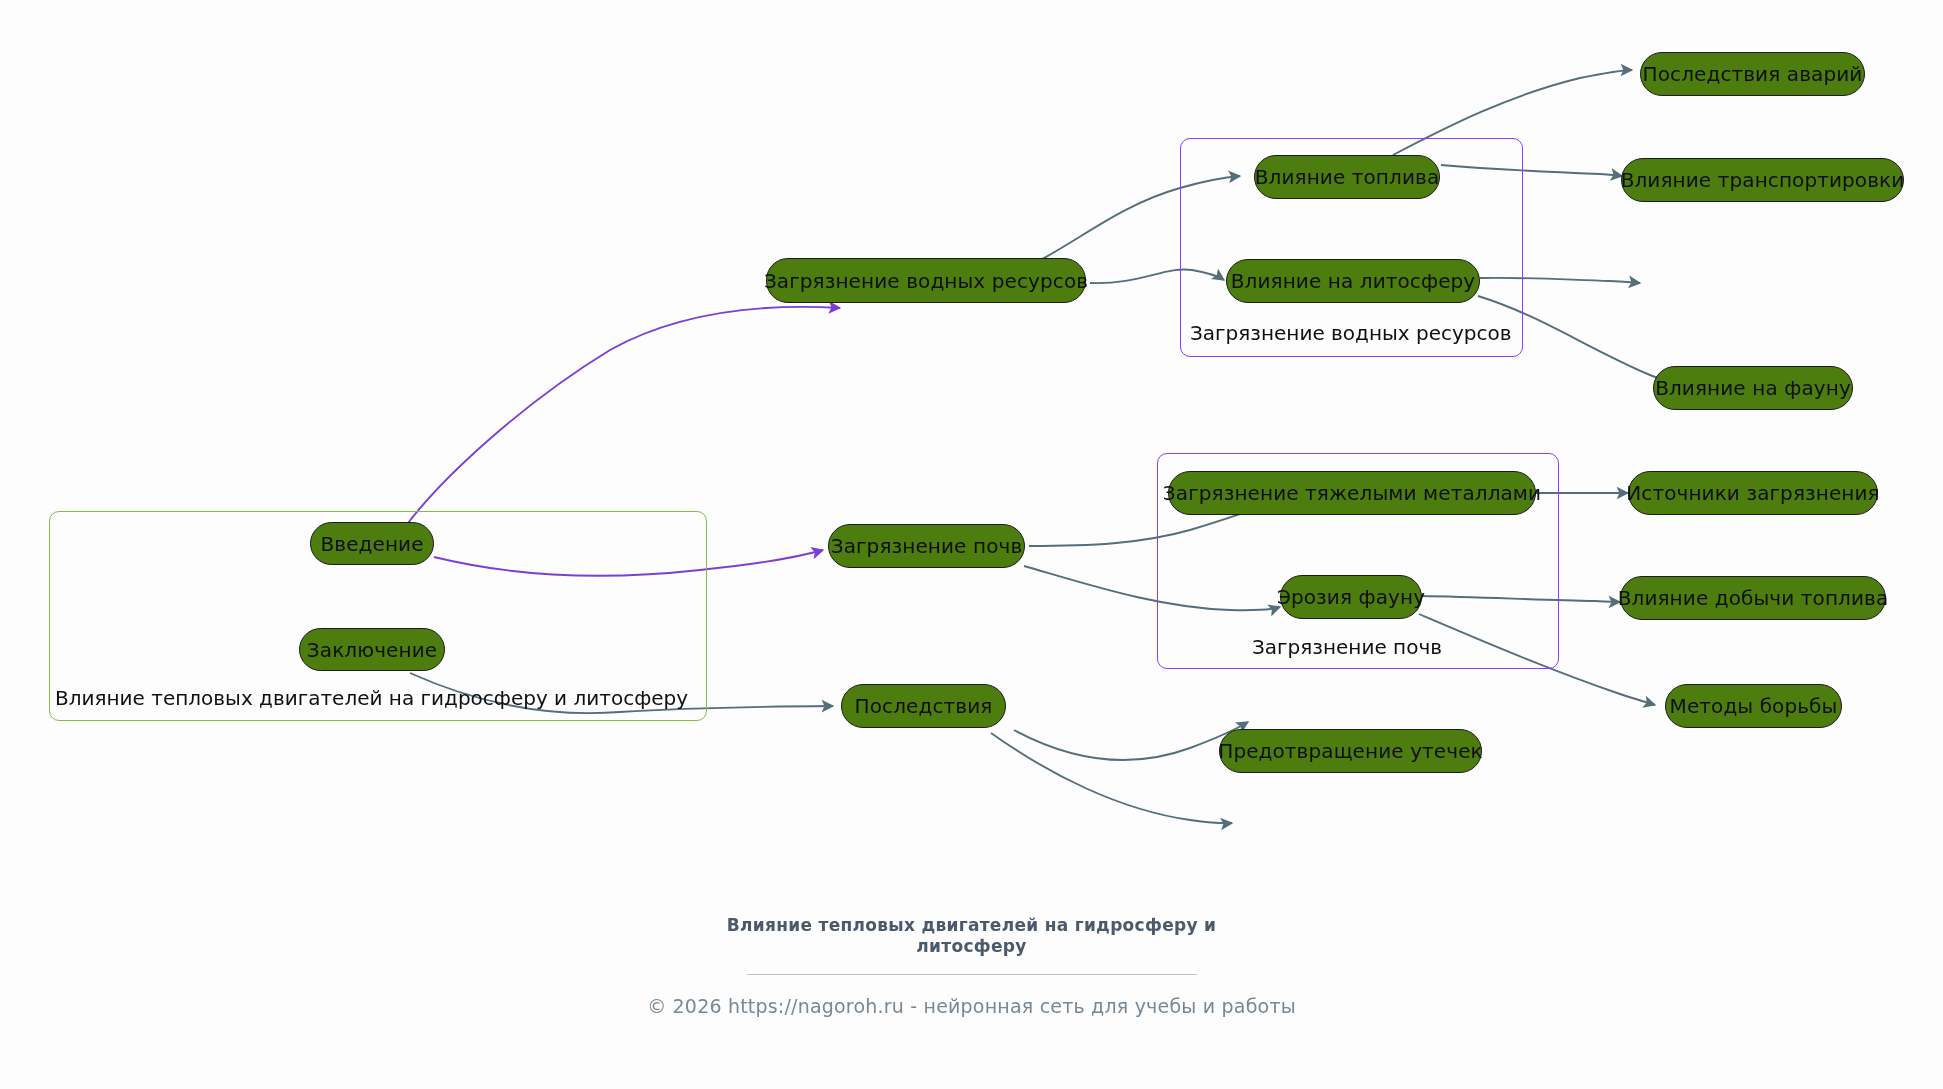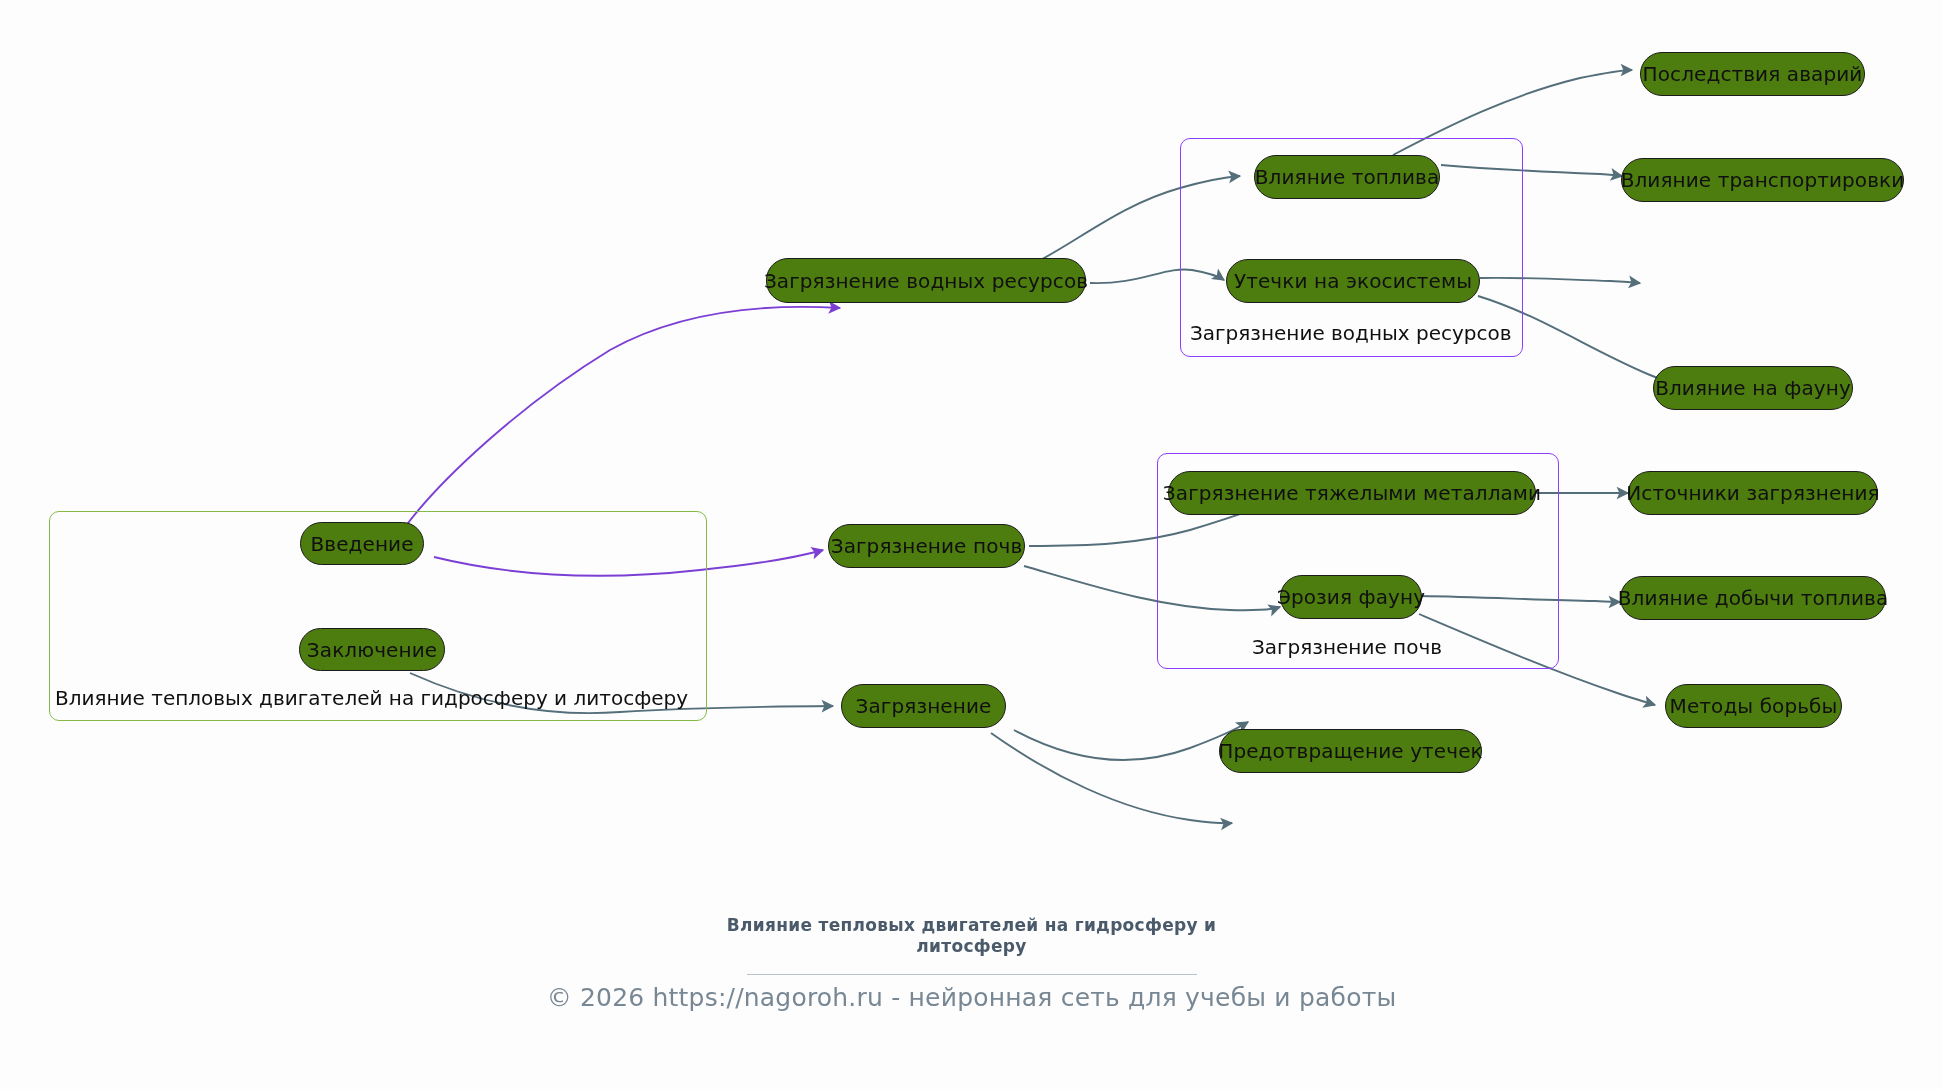--- a/index.html
+++ b/index.html
@@ -75,22 +75,22 @@
     line-height: 1.25;
     letter-spacing: 0.3px;
   }
   .footer-rule {
     width: 450px;
     height: 0;
     border-top: 1.5px solid #b9c2cc;
     margin: 16px auto 0 auto;
   }
   .footer-credit {
-    margin-top: 8px;
-    font-size: 25px;
+    margin-top: 20px;
+    font-size: 19px;
     color: #788794;
     letter-spacing: 0.2px;
   }
 </style>
 </head>
 <body>
 
 <div id="canvas">
 
   <div class="cluster green" style="left:49px; top:511px; width:658px; height:210px;"></div>
@@ -141,33 +141,33 @@
       <path d="M 1419,614 C 1480,640 1550,670 1620,694 Q 1645,702 1655,705" stroke="#546e7a" marker-end="url(#ah-gray)"></path>
 
       <path d="M 410,673 C 470,700 540,718 620,712 Q 700,707 833,706" stroke="#546e7a" marker-end="url(#ah-gray)"></path>
 
       <path d="M 1014,730 C 1070,760 1130,770 1190,748 Q 1230,733 1248,722" stroke="#546e7a" marker-end="url(#ah-gray)"></path>
 
       <path d="M 991,733 C 1050,775 1120,810 1190,820 Q 1220,824 1232,823" stroke="#546e7a" marker-end="url(#ah-gray)"></path>
     </g>
   </svg>
 
-  <div class="node" style="left:300px; top:522px; width:124px; height:43px;">Введение</div>
+  <div class="node" style="left:310px; top:522px; width:124px; height:43px;">Введение</div>
 
   <div class="node" style="left:299px; top:628px; width:146px; height:43px;">Заключение</div>
 
   <div class="node" style="left:766px; top:258px; width:320px; height:45px;">Загрязнение водных ресурсов</div>
 
   <div class="node" style="left:828px; top:524px; width:197px; height:44px;">Загрязнение почв</div>
 
-  <div class="node" style="left:841px; top:684px; width:165px; height:44px;">Загрязнение</div>
+  <div class="node" style="left:841px; top:684px; width:165px; height:44px;">Последствия</div>
 
   <div class="node" style="left:1254px; top:155px; width:186px; height:44px;">Влияние топлива</div>
 
-  <div class="node" style="left:1226px; top:259px; width:254px; height:44px;">Утечки на экосистемы</div>
+  <div class="node" style="left:1226px; top:259px; width:254px; height:44px;">Влияние на литосферу</div>
 
   <div class="node" style="left:1168px; top:471px; width:368px; height:44px;">Загрязнение тяжелыми металлами</div>
 
   <div class="node" style="left:1280px; top:575px; width:142px; height:44px;">Эрозия фауну</div>
 
   <div class="node" style="left:1219px; top:684px; width:263px; height:44px;margin-top:45px;">Предотвращение утечек</div>
 
 
   <div class="node" style="left:1640px; top:52px; width:225px; height:44px;">Последствия аварий</div>
 

